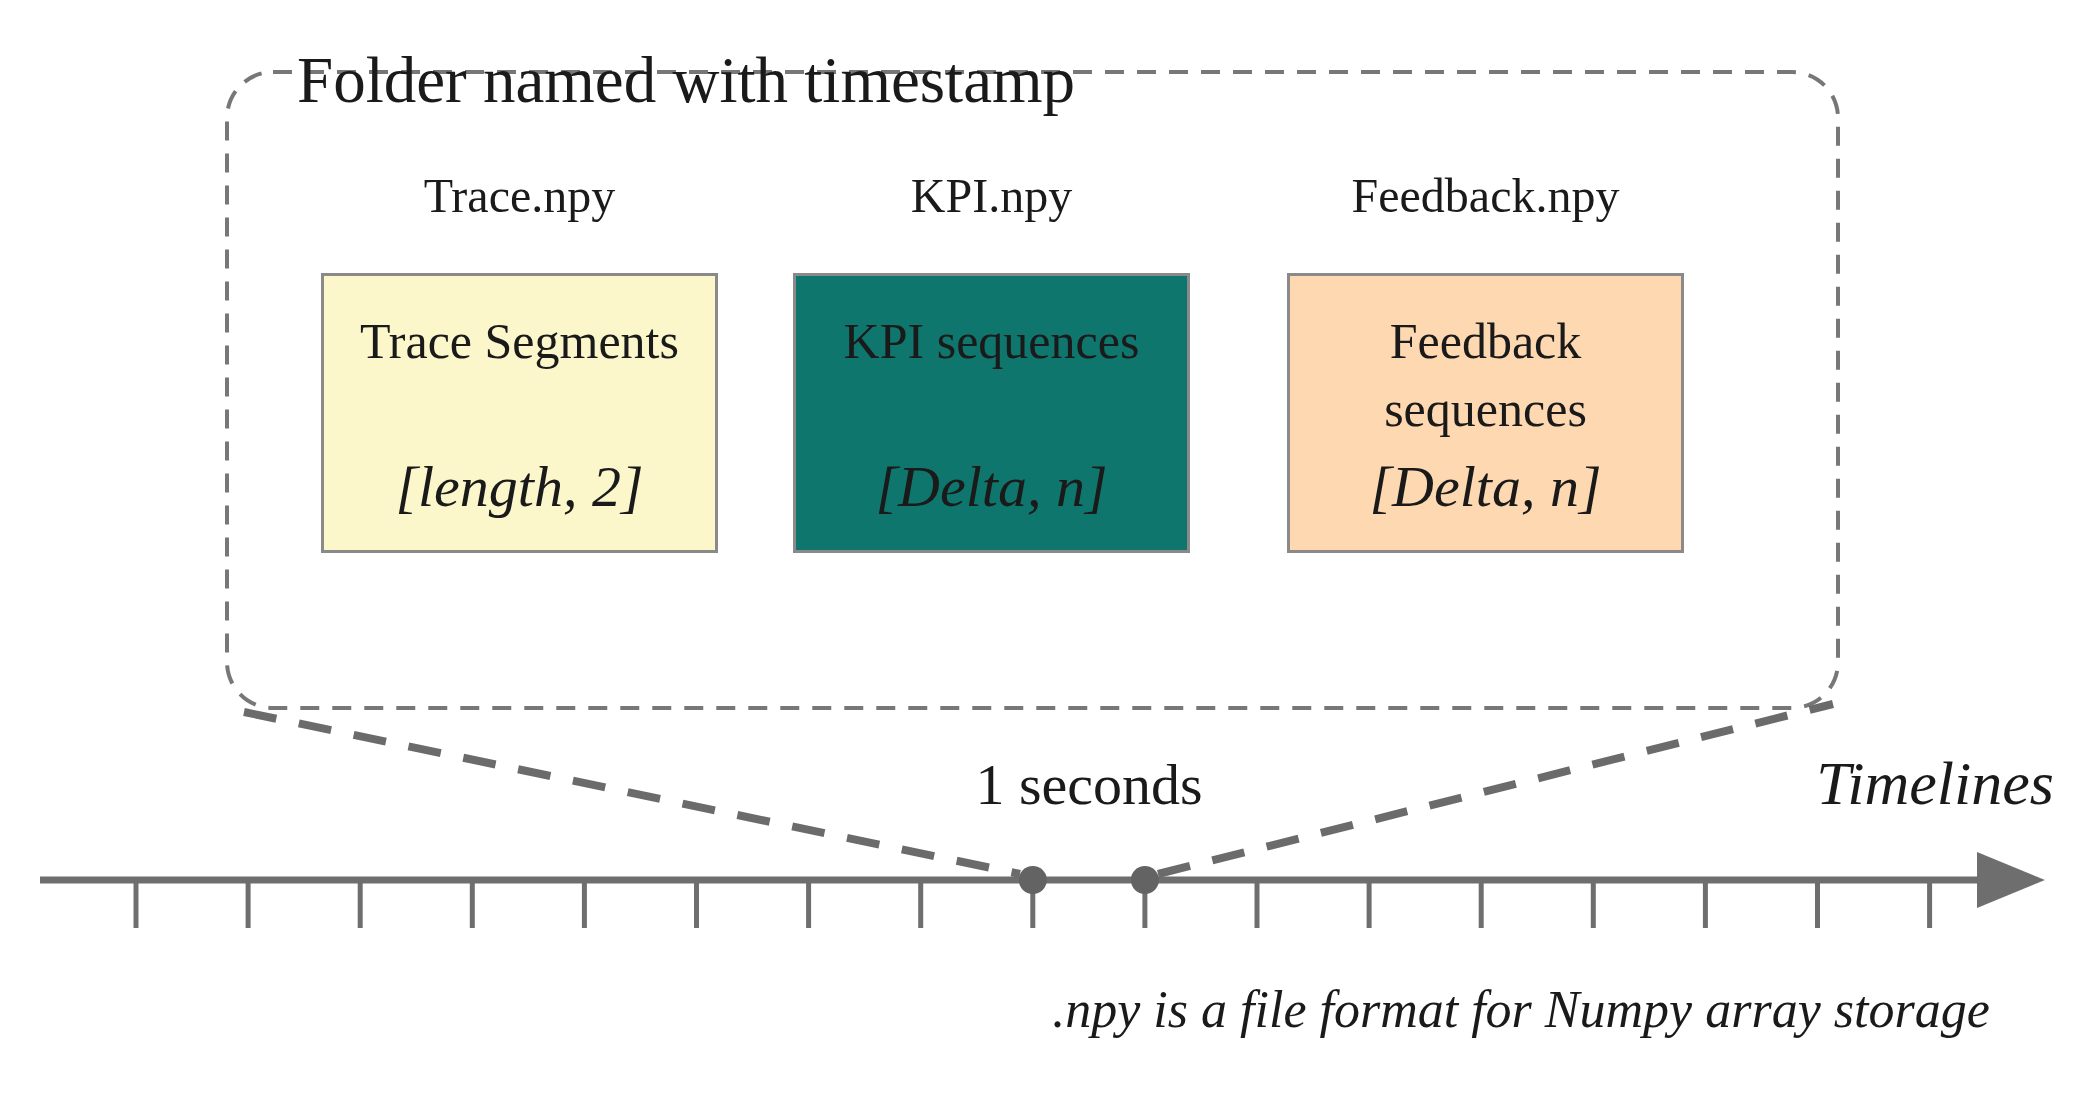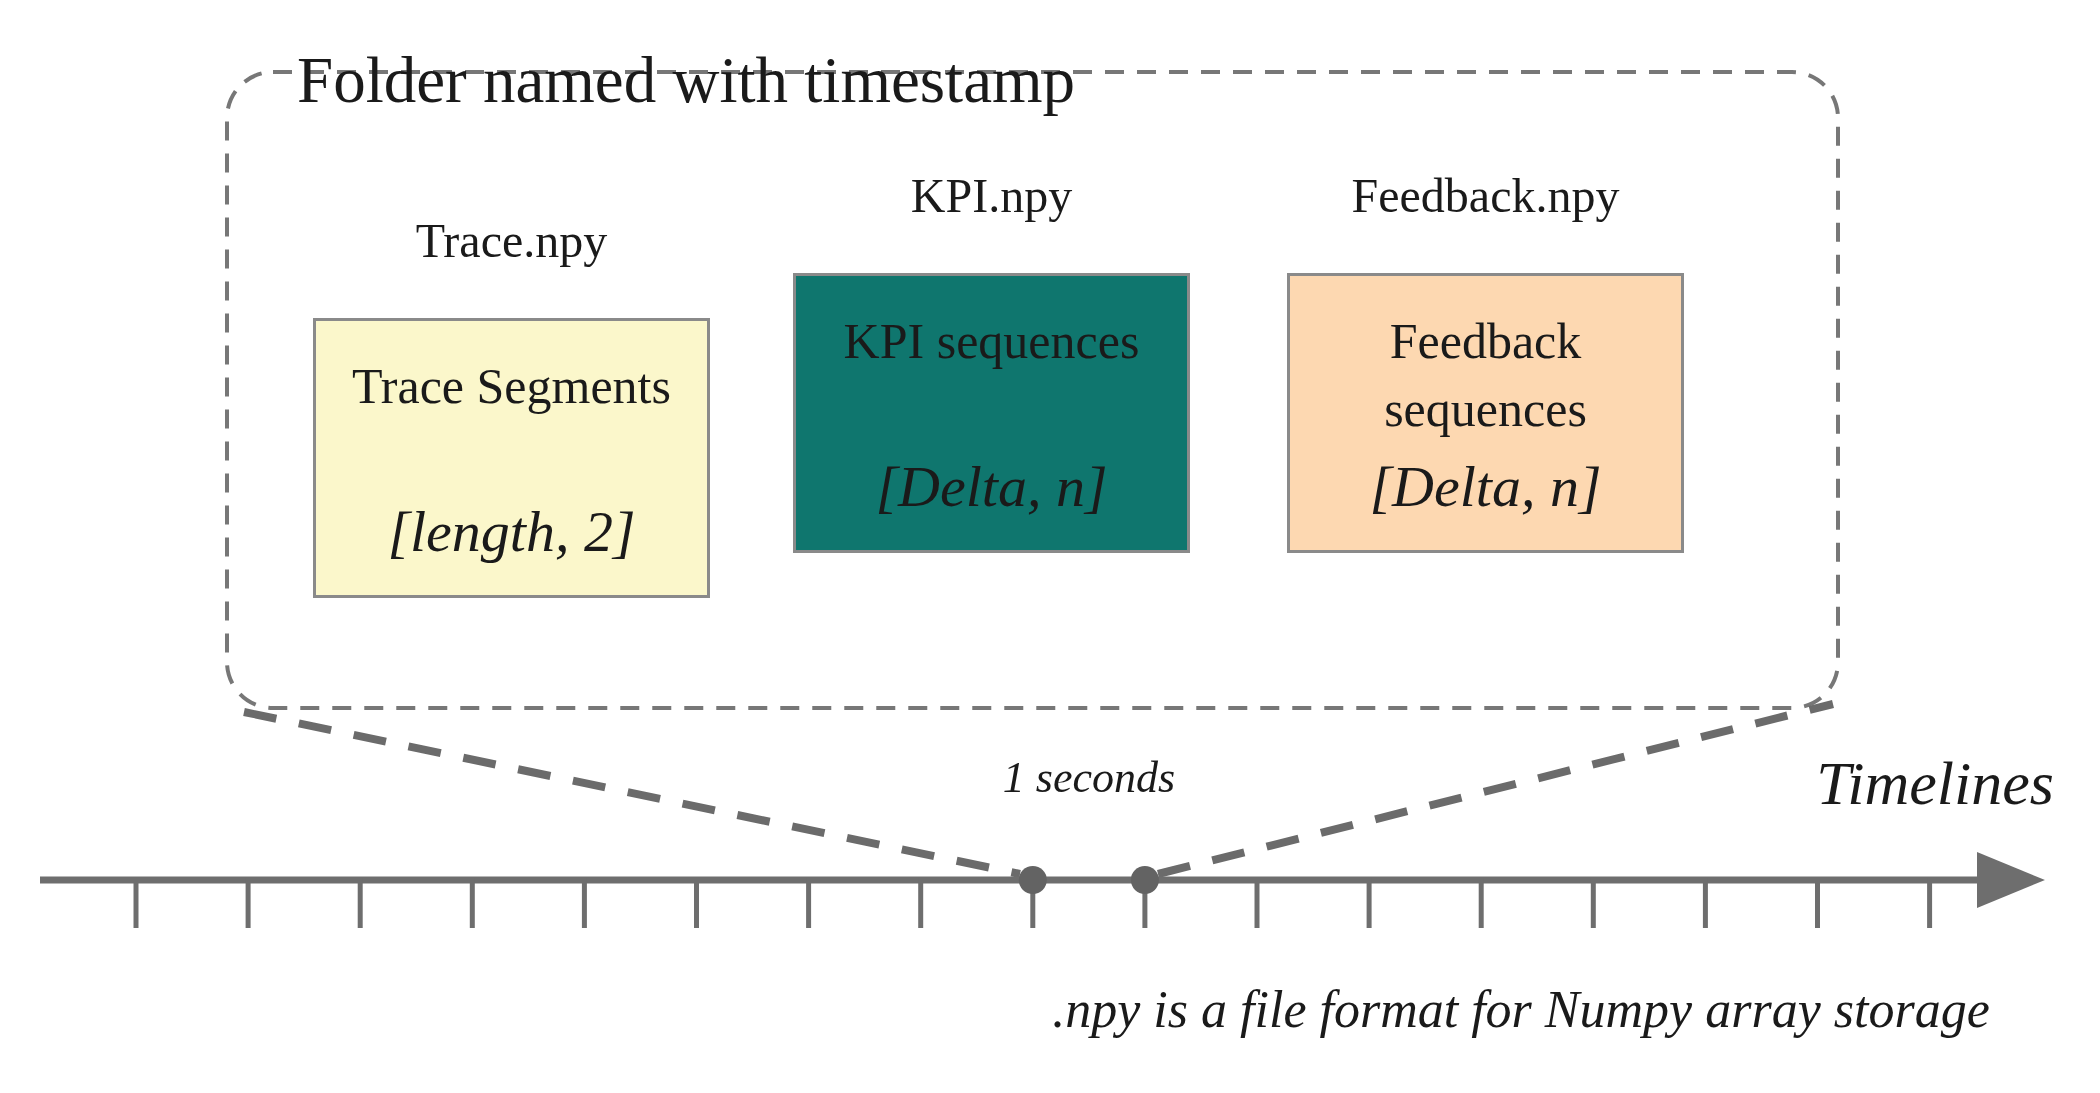--- a/index.html
+++ b/index.html
@@ -52,31 +52,30 @@
   .box-shape {
     position: absolute;
     top: 182px;
     left: 0;
     width: 100%;
     text-align: center;
     font-style: italic;
     font-size: 58px;
     line-height: 1;
   }
-  .label-left-305 { left: 313px; margin-top: 45px; }
+  .label-left-305 { left: 321px; }
   .label-left-793 { left: 793px; }
   .label-left-1287 { left: 1287px; }
 
   .interval-label {
     position: absolute;
     left: 1089px;
     top: 756px;
     transform: translateX(-50%);
-    font-style: italic;
-    font-size: 44px;
+    font-size: 58px;
     line-height: 1;
     white-space: nowrap;
   }
   .axis-label {
     position: absolute;
     left: 1935px;
     top: 752px;
     transform: translateX(-50%);
     font-style: italic;
     font-size: 62px;

